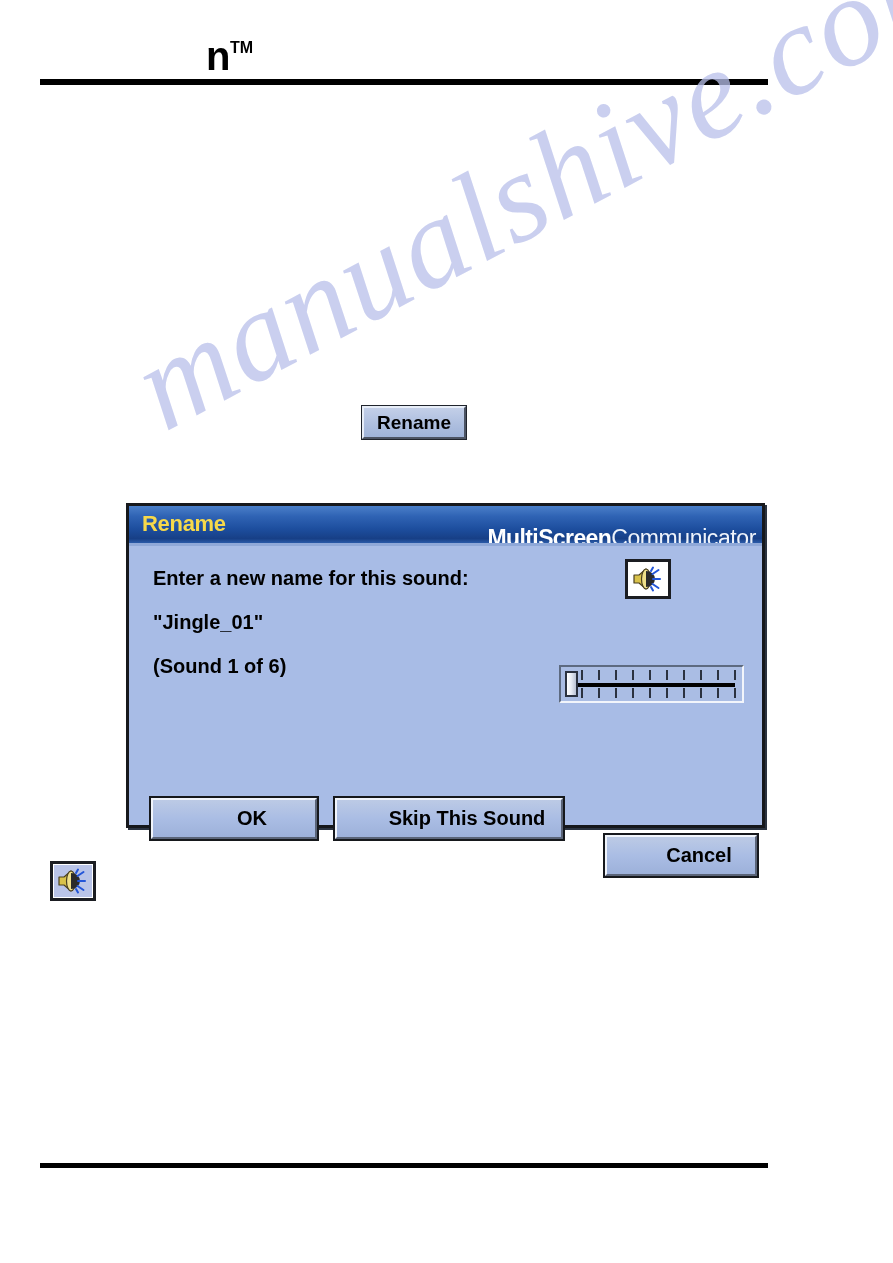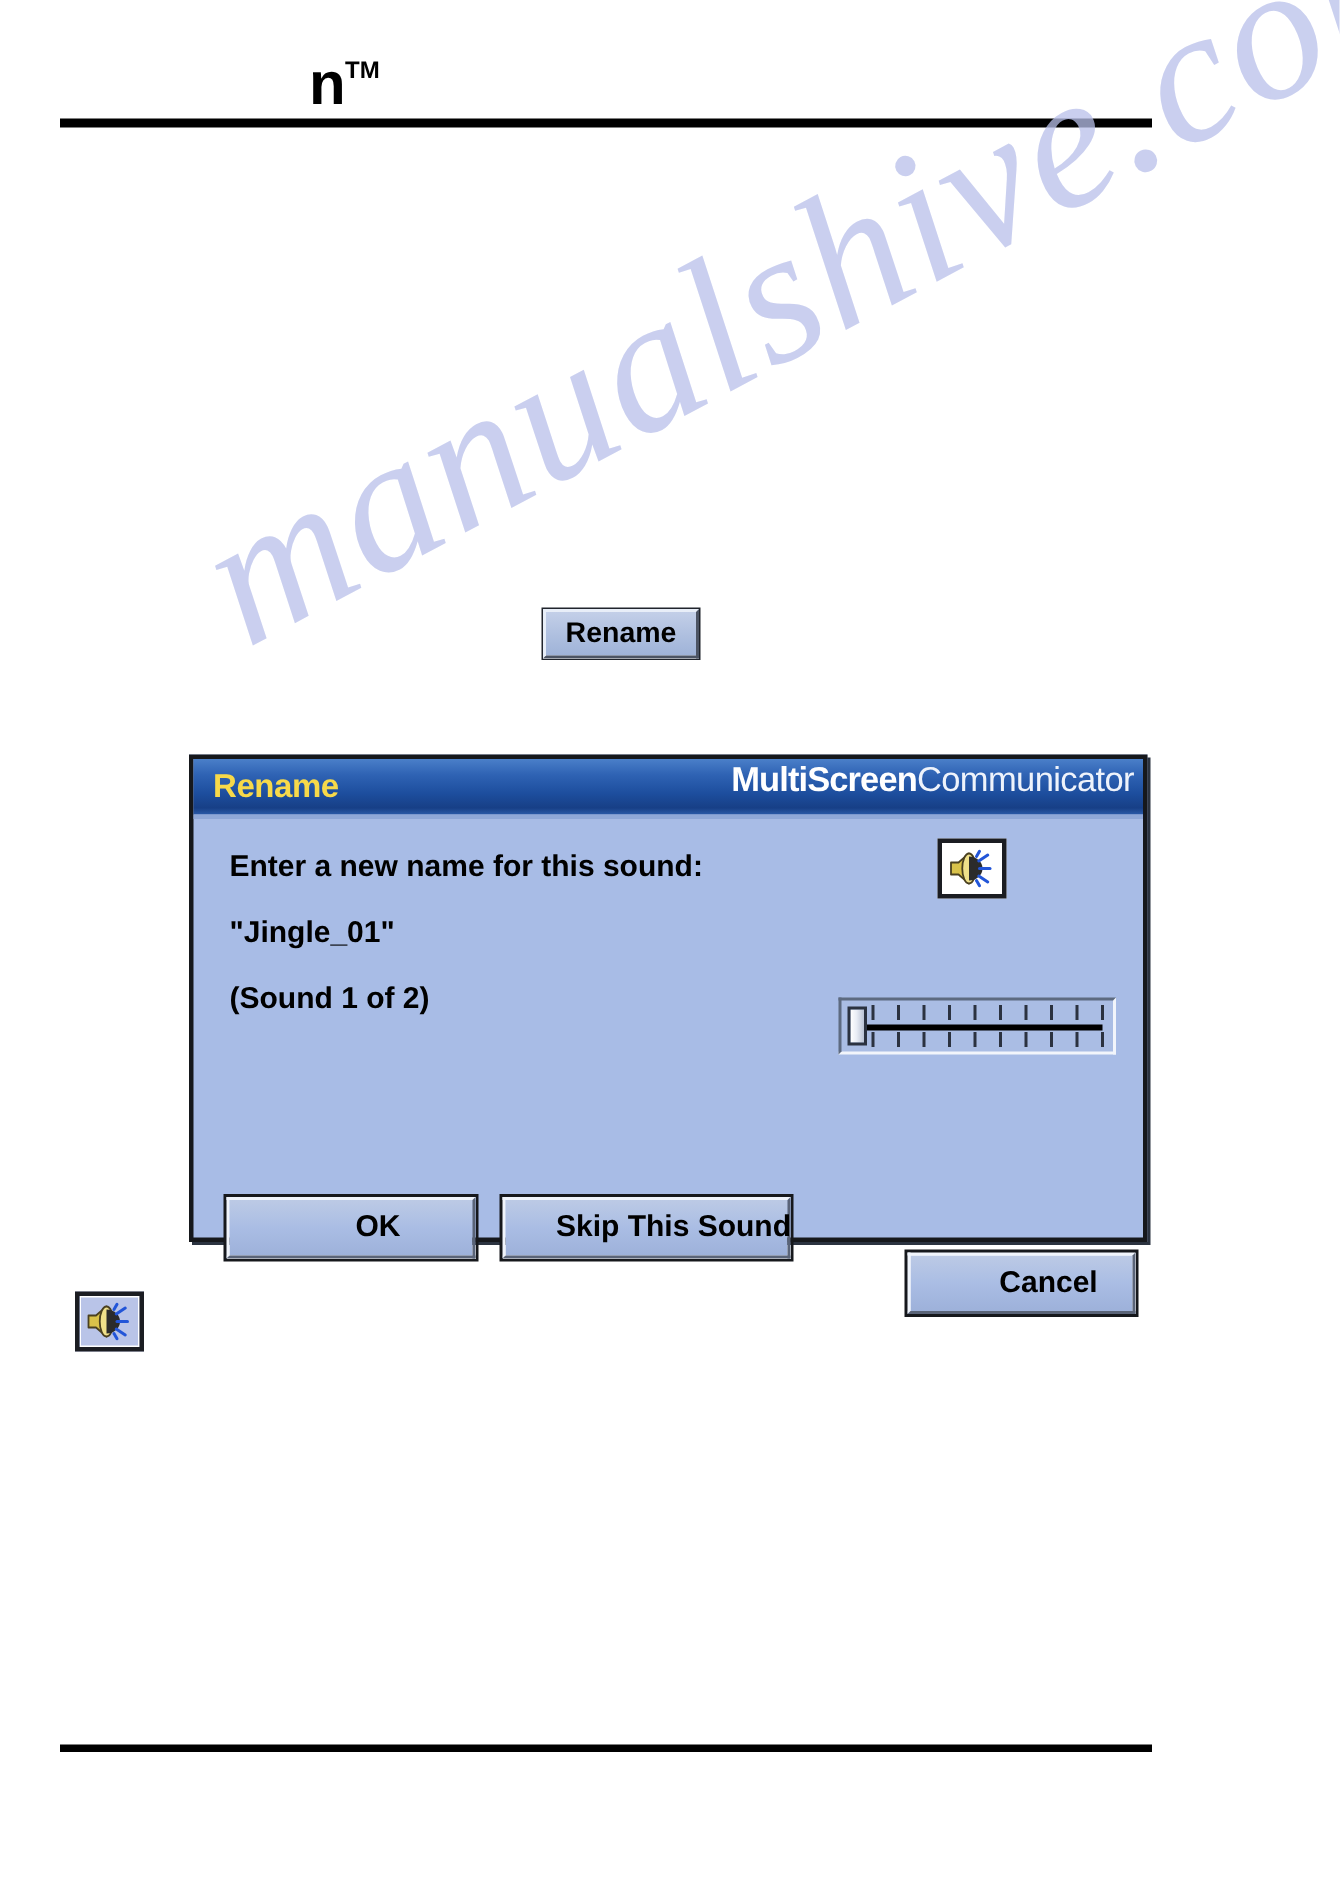--- a/index.html
+++ b/index.html
@@ -135,21 +135,21 @@
     font-family: "Liberation Sans", sans-serif;
     font-weight: bold;
     font-size: 22px;
     line-height: 26px;
     color: #f7d94a;
     letter-spacing: -0.3px;
   }
   .brand {
     position: absolute;
     right: 6px;
-    top: 0;
+    top: 19px;
     font-family: "Liberation Sans", sans-serif;
     font-size: 23px;
     line-height: 27px;
     white-space: nowrap;
   }
   .brand-strong {
     font-weight: bold;
     color: #ffffff;
     letter-spacing: -0.6px;
   }
@@ -287,21 +287,21 @@
     font-weight: bold;
     font-size: 20px;
     color: #000000;
     display: flex;
     align-items: center;
     justify-content: center;
     white-space: nowrap;
     padding-left: 36px;
   }
   .btn-ok     { left: 22px;  width: 166px; }
-  .btn-skip   { left: 206px; width: 192px; }
+  .btn-skip   { left: 206px; width: 228px; }
   .btn-cancel { left: 476px; width: 152px; margin-top: 37px; }
 
   
   .standalone-icon {
     position: absolute;
     left: 50px;
     top: 861px;
     width: 46px;
     height: 40px;
     box-sizing: border-box;
@@ -332,21 +332,21 @@
     <span class="dialog-title">Rename</span>
     <span class="brand">
       <span class="brand-strong">MultiScreen</span><span class="brand-light">Communicator</span>
     </span>
   </div>
 
   <div class="dialog-body">
 
     <div class="msg-line msg-1">Enter a new name for this sound:</div>
     <div class="msg-line msg-2">"Jingle_01"</div>
-    <div class="msg-line msg-3">(Sound 1 of 2)</div>
+    <div class="msg-line msg-3">(Sound 1 of 6)</div>
 
     <div class="speaker-button">
       <svg class="speaker-glyph" viewBox="0 0 34 26">
         <polygon points="3,9 8,9 15,3 15,23 8,17 3,17" fill="#d9c24a" stroke="#4a4020" stroke-width="1.2" stroke-linejoin="round"></polygon>
         <ellipse cx="15" cy="13" rx="4.5" ry="10" fill="#efe08a" stroke="#4a4020" stroke-width="1.2"></ellipse>
         <path d="M15 5 a9 8 0 0 1 0 16 z" fill="#2b2b2b"></path>
         <g stroke="#2255d8" stroke-width="2" stroke-linecap="round">
           <line x1="22" y1="13" x2="29" y2="13"></line>
           <line x1="21.5" y1="8" x2="27.5" y2="4"></line>
           <line x1="21.5" y1="18" x2="27.5" y2="22"></line>

